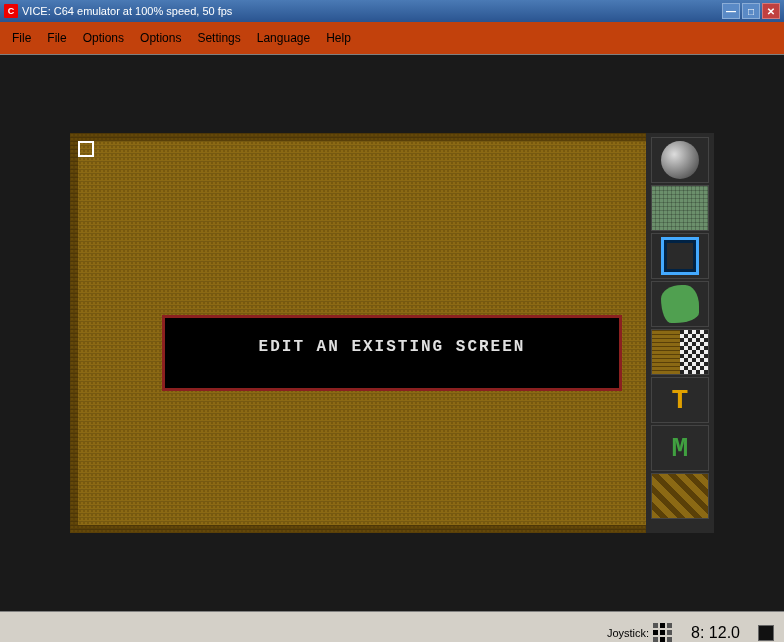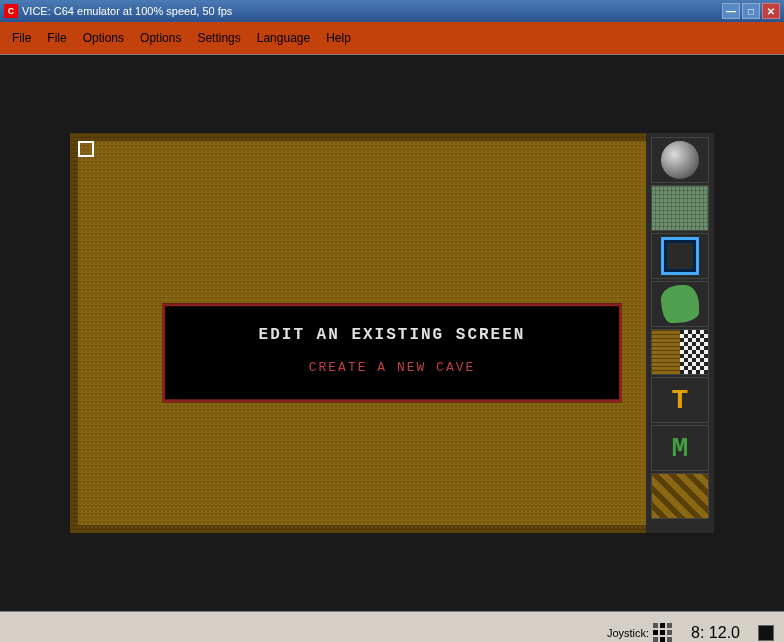--- a/index.html
+++ b/index.html
@@ -363,21 +363,20 @@
         <span class="sprite-m">M</span>
       </div>
 
       <div class="panel-sprite">
         <div style="width:56px; height:44px; background: repeating-linear-gradient(45deg, #8b6914 0px,#8b6914 6px,#5a4008 6px,#5a4008 12px);"></div>
       </div>
     </div>
 
     <div id="dialog-box">
       <div id="dialog-title">EDIT AN EXISTING SCREEN</div>
-      <div class="dialog-option">CREATE A NEW CAVE</div>
     </div>
 
     <div id="c64-border"></div>
   </div>
 </div>
 
 <div id="status-bar">
   <div id="joystick-indicator">
     <span id="joystick-text">Joystick:</span>
     <div id="joystick-dots">

